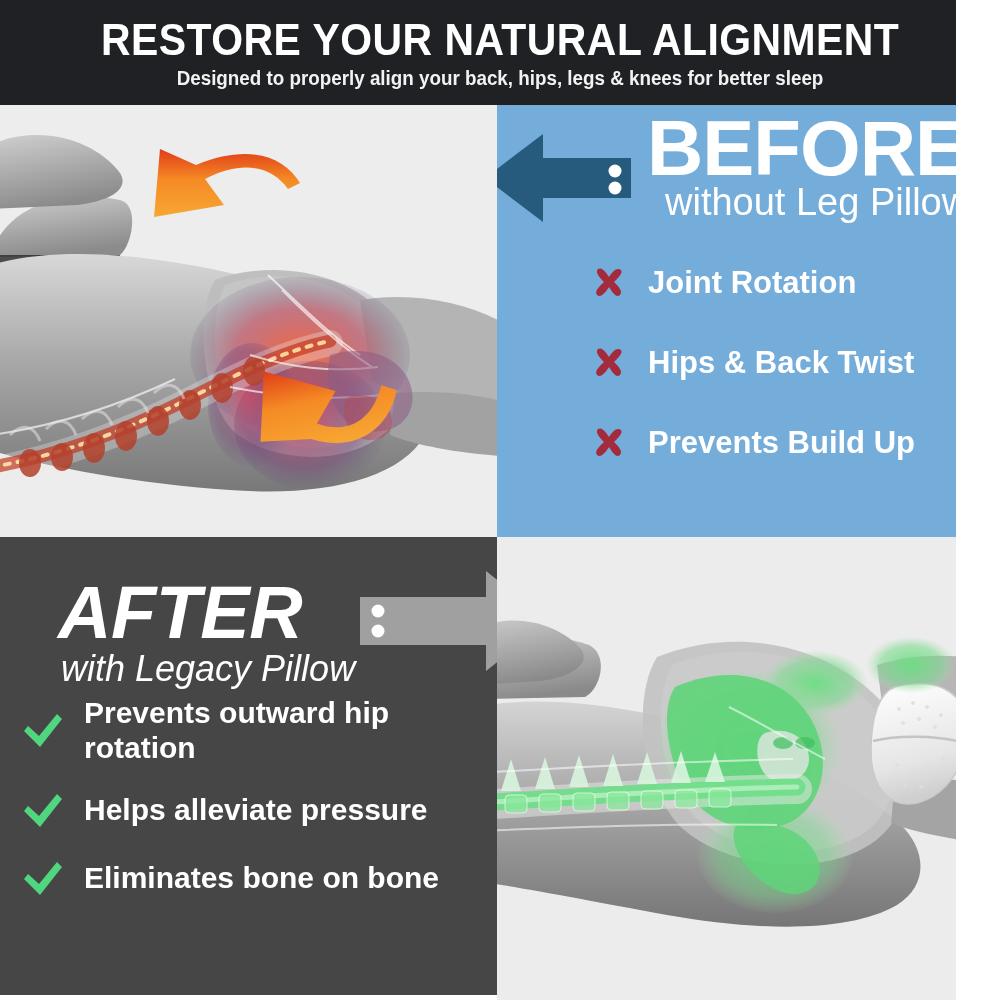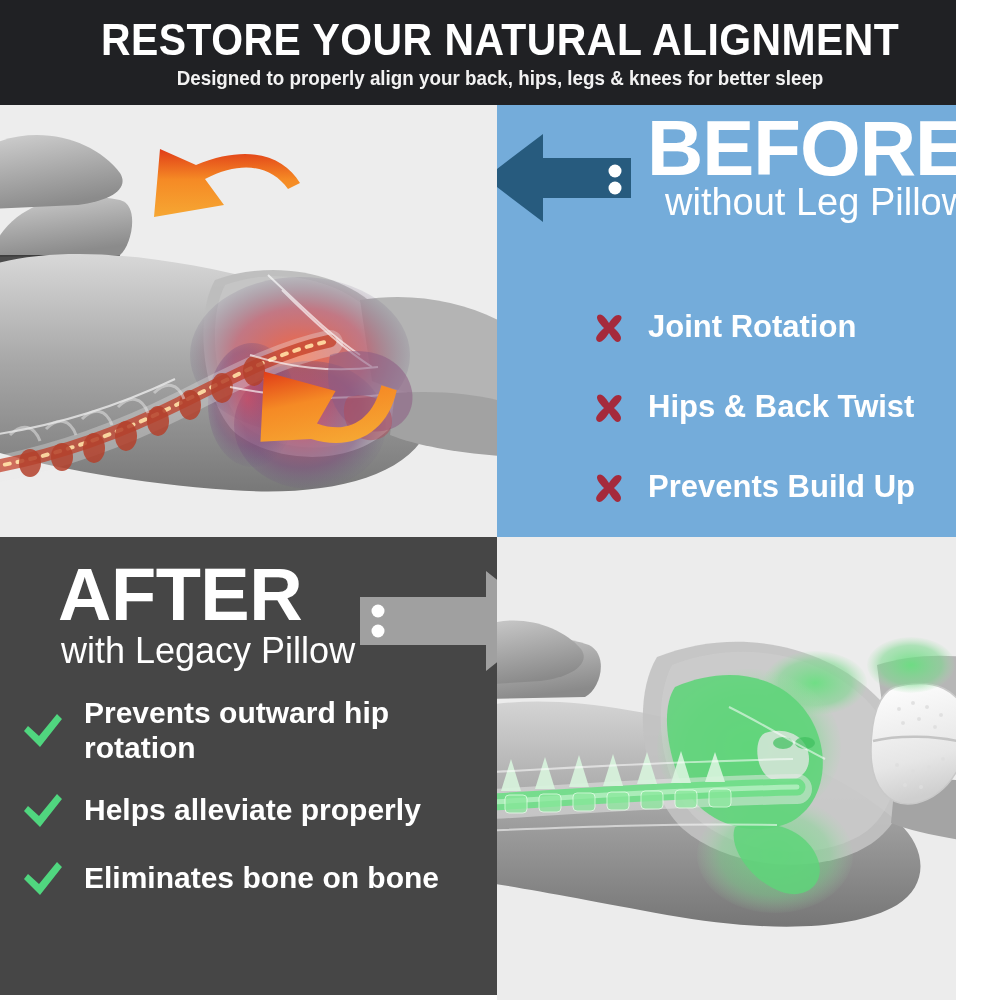--- a/index.html
+++ b/index.html
@@ -82,21 +82,21 @@
     margin-top: -2px;
     margin-left: 18px;
   }
   .before-list {
     position: absolute;
     left: 95px; top: 160px;
     width: 400px;
   }
   .before-item {
     display: flex;
-    align-items: flex-end;
+    align-items: flex-start;
     height: 80px;
   }
   .before-item .label {
     color: #ffffff;
     font-size: 31px;
     font-weight: bold;
     margin-left: 22px;
     white-space: nowrap;
   }
   .x-icon { width: 34px; height: 34px; flex: 0 0 34px; }
@@ -110,22 +110,23 @@
   .arrow-after {
     position: absolute;
     left: 358px; top: 28px;
     width: 190px; height: 112px;
     z-index: 5;
   }
 
   
   .after-head {
     position: absolute;
-    left: 58px; top: 22px;
+    left: 58px; top: 40px;
     width: 420px;
+    font-style: italic;
   }
   .after-title {
     color: #ffffff;
     font-size: 74px;
     font-weight: bold;
     line-height: 0.98;
     letter-spacing: -0.5px;
   }
   .after-sub {
     color: #ffffff;
@@ -327,21 +328,21 @@
           <path d="M2,19 L6,14 L17,24 L35,2 L40,7 L18,35 Z" fill="#50d67f"></path>
         </svg>
         <span class="label">Prevents outward hip rotation</span>
       </div>
 
 
       <div class="after-item" style="margin-top:18px;">
         <svg class="check-icon" viewBox="0 0 42 38">
           <path d="M2,19 L6,14 L17,24 L35,2 L40,7 L18,35 Z" fill="#50d67f"></path>
         </svg>
-        <span class="label">Helps alleviate properly</span>
+        <span class="label">Helps alleviate pressure</span>
       </div>
 
       <div class="after-item" style="margin-top:28px;">
         <svg class="check-icon" viewBox="0 0 42 38">
           <path d="M2,19 L6,14 L17,24 L35,2 L40,7 L18,35 Z" fill="#50d67f"></path>
         </svg>
         <span class="label">Eliminates bone on bone</span>
       </div>
 
     </div>

